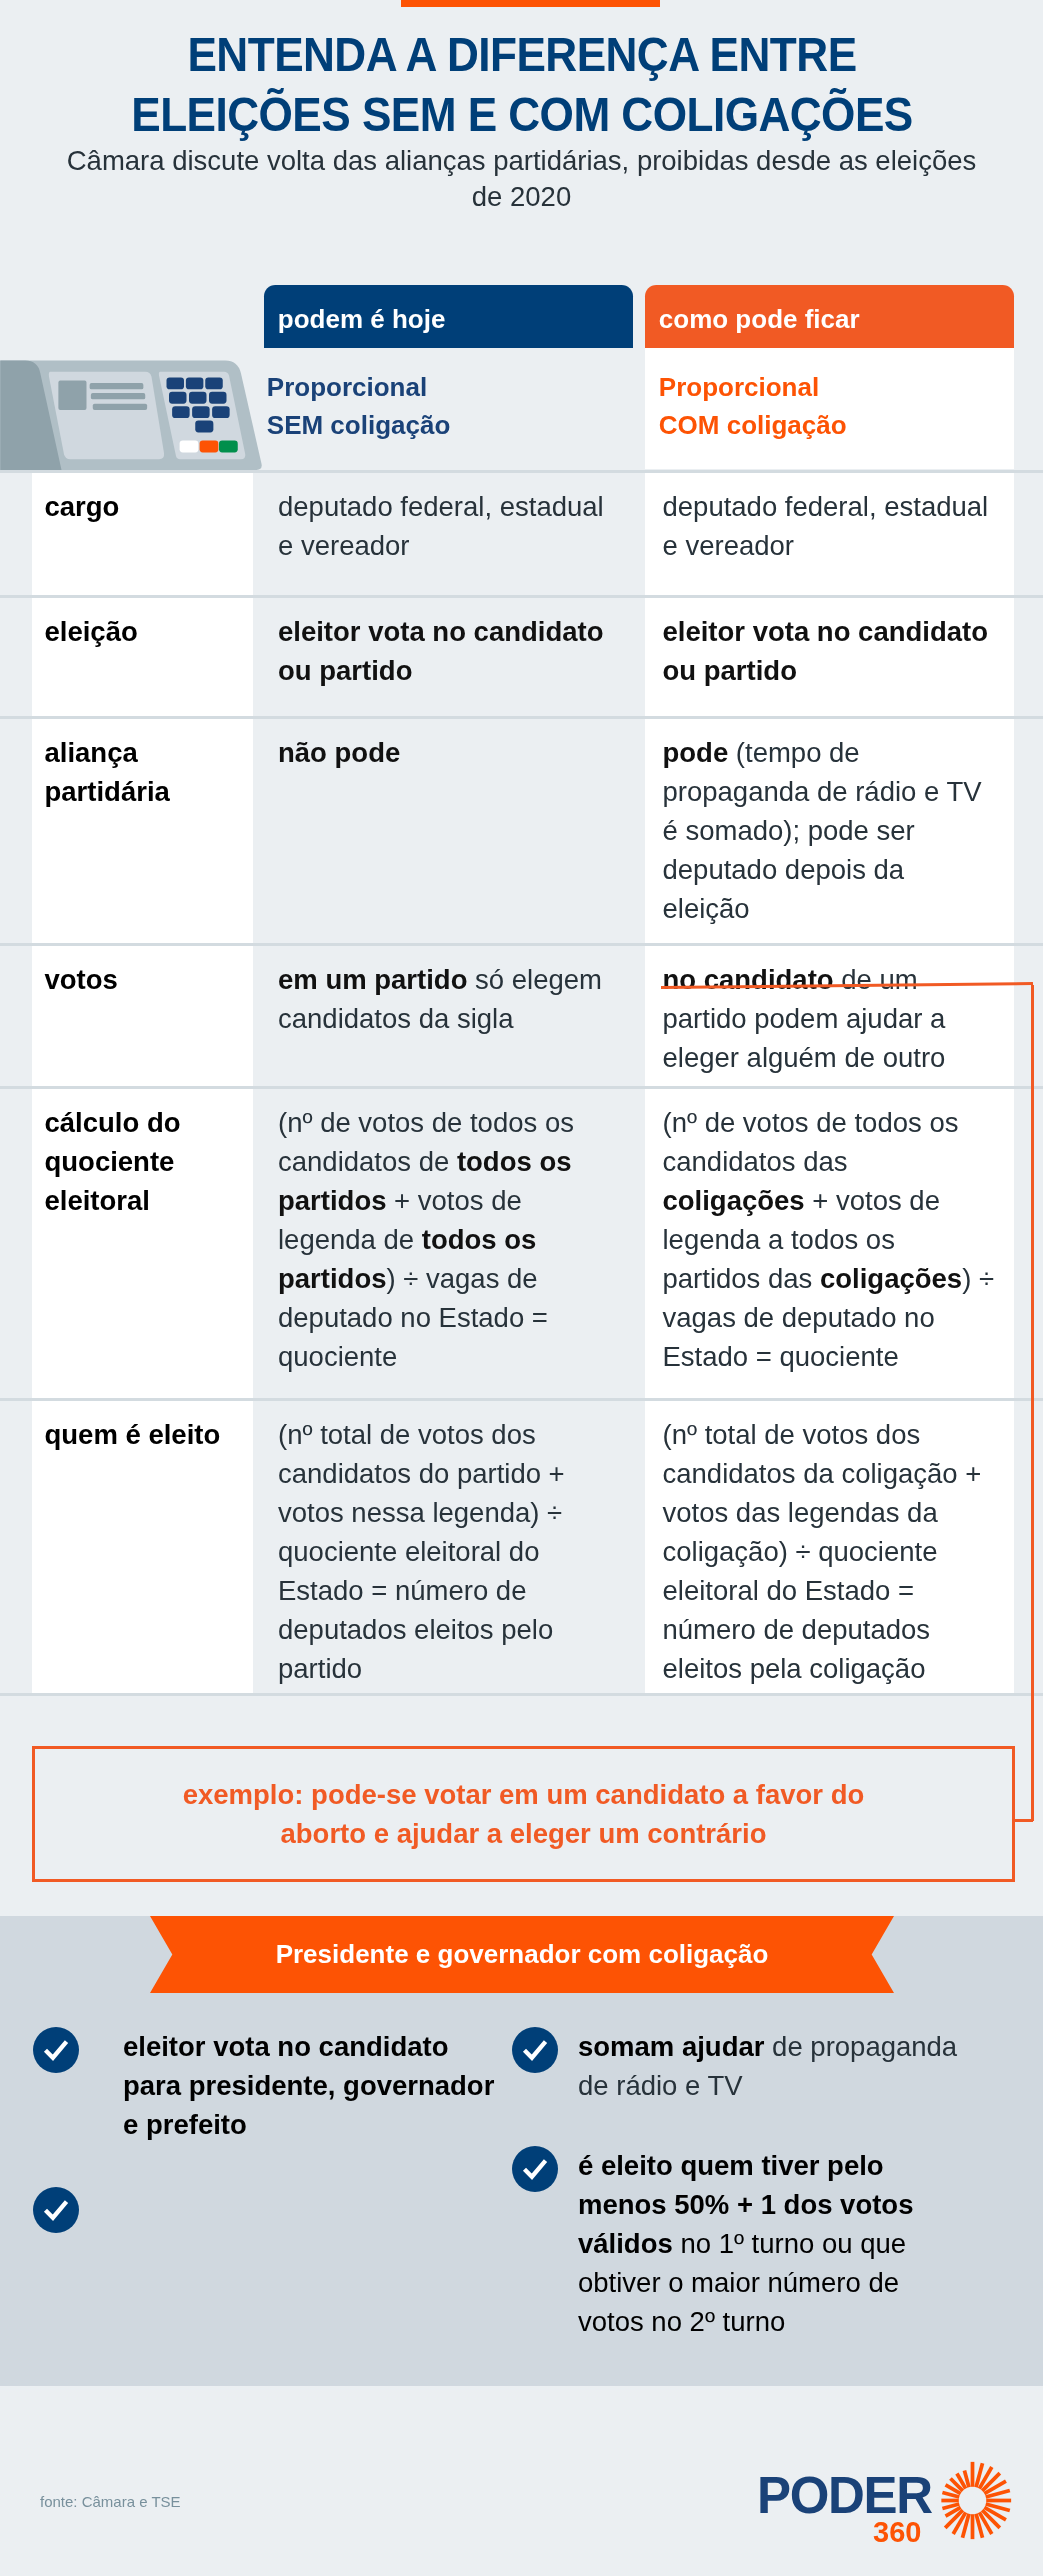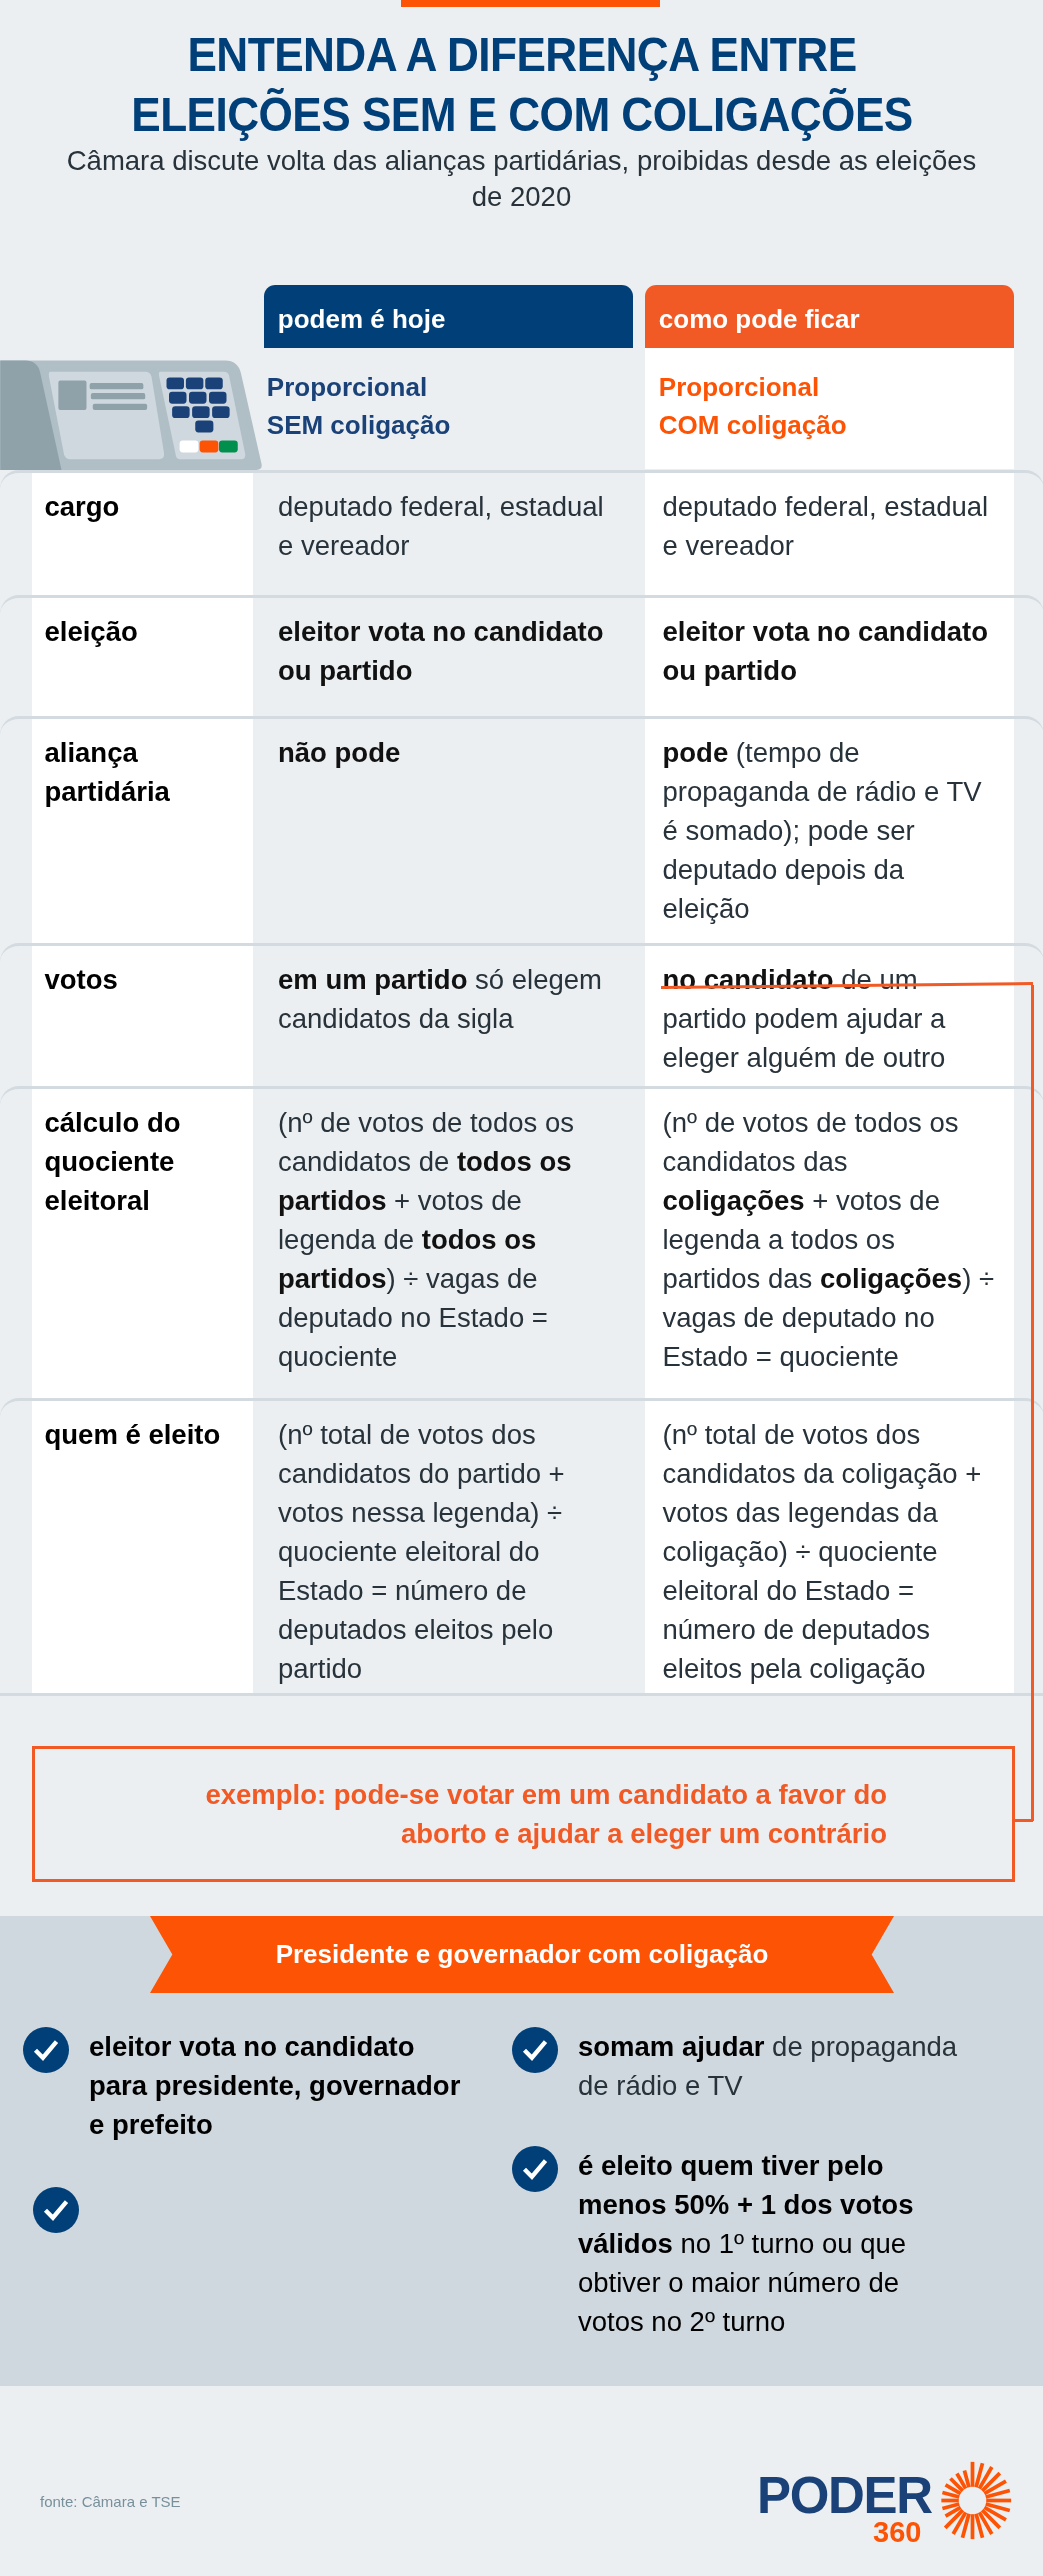--- a/index.html
+++ b/index.html
@@ -11,33 +11,33 @@
   .col-head { position: absolute; top: 285px; height: 63px; border-radius: 11.3px 11.3px 0 0; color: #fff; font-weight: bold; font-size: 26px; padding: 19px 13.8px; }
   .col-head.c1 { left: 264px; width: 369px; background: #003f78; }
   .col-head.c2 { left: 645px; width: 369px; background: #f15a24; }
   .col-sub { position: absolute; top: 348px; height: 121px; padding: 20px 13.8px; font-weight: bold; font-size: 26px; line-height: 38px; }
   .col-sub.c1 { left: 253px; width: 392px; background: #ebeff2; color: #1a4278; }
   .col-sub.c2 { left: 645px; width: 369px; background: #fff; color: #fd5304; }
 
   .urna { position: absolute; left: 0; top: 348px; width: 263px; height: 125px; }
 
   .table { position: absolute; left: 0; top: 470px; width: 1044px; }
-  .row { position: relative; width: 1044px; border-top: 3.1px solid #d3dbe0; display: flex; border-radius: 19px; }
+  .row { position: relative; width: 1044px; border-top: 3.1px solid #d3dbe0; display: flex; }
   .row .lbl { margin-left: 32px; width: 221px; background: #fff; padding: 13.8px 12.5px; font-weight: bold; font-size: 27.5px; line-height: 39px; color: #000; }
   .row .v1 { width: 392px; background: #ebeff2; padding: 13.8px 25px; font-size: 27.5px; line-height: 39px; color: #27323a; }
   .row .v2 { width: 369px; background: #fff; padding: 13.8px 17.5px; font-size: 27.5px; line-height: 39px; color: #27323a; }
   .row b, .row .bold { font-weight: bold; color: #000; }
   .row .v1 .bold, .row .v2 .bold { color: #111; }
   .row-end { width: 1044px; height: 3.1px; background: #d3dbe0; }
 
   .link-line-h { position: absolute; left: 661px; top: 986px; width: 372px; height: 2.5px; background: #f15a24; transform: rotate(-0.6deg); transform-origin: left; }
   .link-line-v { position: absolute; left: 1031px; top: 985px; width: 2.5px; height: 836px; background: #f15a24; }
   .link-line-h2 { position: absolute; left: 1014px; top: 1819px; width: 19.4px; height: 2.5px; background: #f15a24; }
 
-  .example-box { position: absolute; left: 32px; top: 1746px; width: 983px; height: 136px; border: 3.1px solid #f15a24; display: flex; align-items: center; justify-content: center; text-align: right; color: #f15a24; font-weight: bold; font-size: 27.5px; line-height: 39px; padding: 0 125px; }
+  .example-box { position: absolute; left: 32px; top: 1746px; width: 983px; height: 136px; border: 3.1px solid #f15a24; display: flex; align-items: center; justify-content: center; text-align: center; color: #f15a24; font-weight: bold; font-size: 27.5px; line-height: 39px; padding: 0 125px; }
 
   .bottom-panel { position: absolute; left: 0; top: 1916px; width: 1044px; height: 470px; background: #d0d8df; }
   .ribbon { position: absolute; left: 150px; top: 1916px; width: 744px; height: 77px; background: #fd5304; clip-path: polygon(0 0, 100% 0, 97% 50%, 100% 100%, 0 100%, 3% 50%); display: flex; align-items: center; justify-content: center; color: #fff; font-weight: bold; font-size: 26px; }
   .check-item { position: absolute; display: flex; font-size: 27.5px; line-height: 39px; color: #27323a; }
   .check-icon { flex: 0 0 46px; width: 46px; height: 46px; border-radius: 50%; background: #003f78; display: flex; align-items: center; justify-content: center; margin-right: 20px; margin-top: 0; }
   .check-item .bold { font-weight: bold; color: #000; }
   .check-item .txt { width: 388px; }
 
   .footer-src { position: absolute; left: 40px; top: 2493px; font-size: 15px; color: #78909c; }
   .logo { position: absolute; left: 757px; top: 2460px; width: 263px; height: 81px; }
@@ -134,21 +134,21 @@
 
 <div class="link-line-h"></div>
 <div class="link-line-v"></div>
 <div class="link-line-h2"></div>
 
 <div class="example-box">exemplo: pode-se votar em um candidato a favor do aborto e ajudar a eleger um contrário</div>
 
 <div class="bottom-panel"></div>
 <div class="ribbon">Presidente e governador com coligação</div>
 
-<div class="check-item" style="left:23px; top:2027px;">
+<div class="check-item" style="left:33px; top:2027px;gap:24px;">
   <span class="check-icon">
       <svg width="26" height="22.5" viewBox="0 0 42 36">
         <path d="M4 18 L16 30 L38 4" stroke="#fff" stroke-width="7" fill="none"></path>
       </svg>
     </span>
   <span class="txt"><span class="bold">eleitor vota no candidato para presidente, governador e prefeito</span></span>
 </div>
 <div class="check-item" style="left:33px; top:2187px;">
   <span class="check-icon">
       <svg width="26" height="22.5" viewBox="0 0 42 36">

